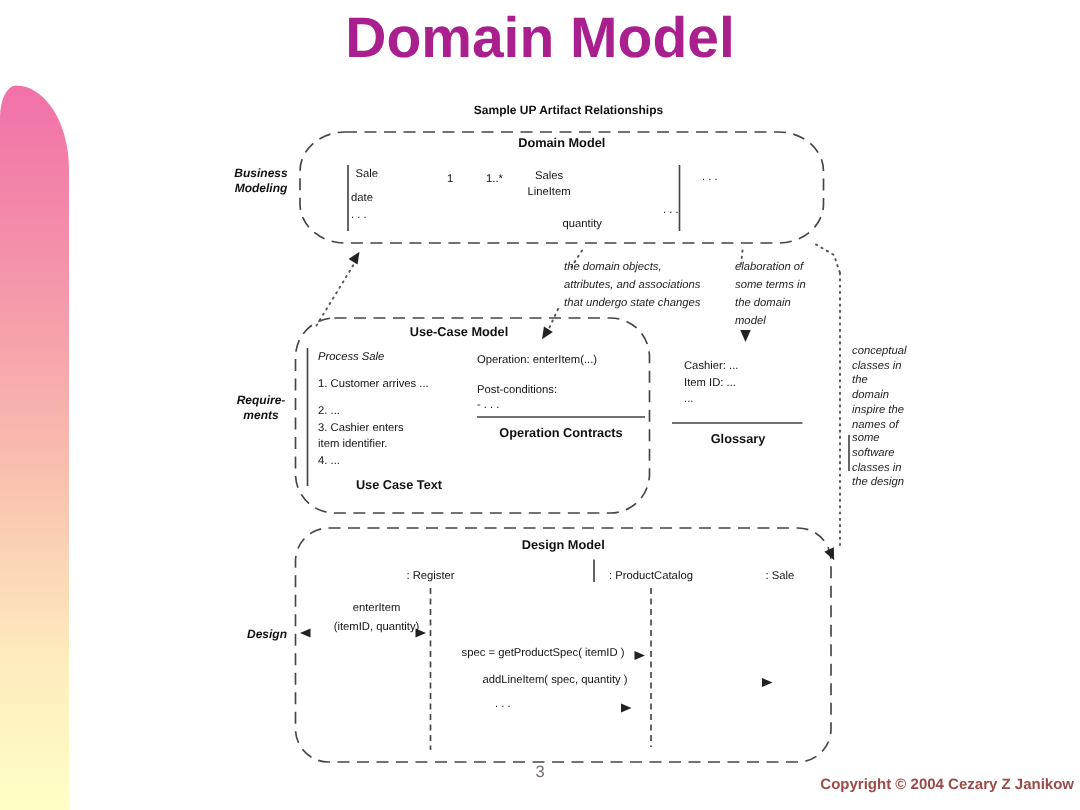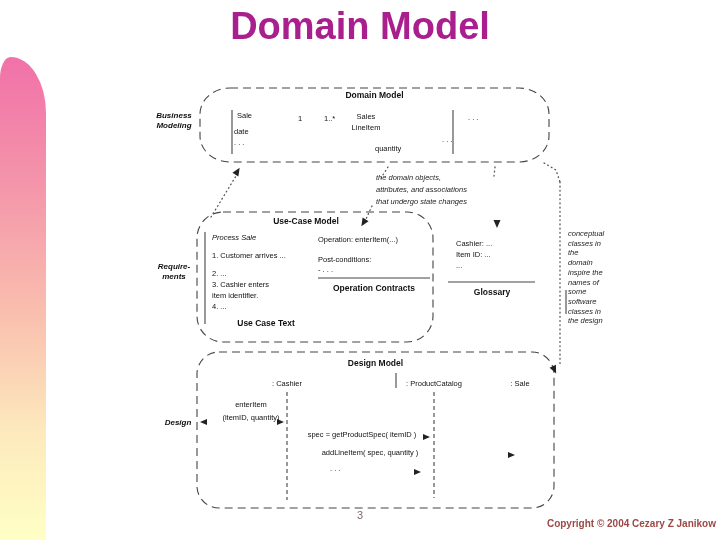--- a/index.html
+++ b/index.html
@@ -84,20 +84,21 @@
       <polygon points="0,-5 3.5,3 -3.5,3" transform="translate(349,157) rotate(180)"></polygon>
       <polygon points="0,-5 3.5,3 -3.5,3" transform="translate(406,303) rotate(155)"></polygon>
       <polygon points="0,0 7,3 0,6" transform="translate(129,353)"></polygon>
       <polygon points="7,0 0,3 7,6" transform="translate(52,353)"></polygon>
       <polygon points="0,0 7,3 0,6" transform="translate(275,368)"></polygon>
       <polygon points="0,0 7,3 0,6" transform="translate(360,386)"></polygon>
       <polygon points="0,0 7,3 0,6" transform="translate(266,403)"></polygon>
     </g>
   </svg>
 
+  <div class="t b c" style="left:0;top:2px;width:462px;font-size:8px;">Sample UP Artifact Relationships</div>
 
   <div class="t phase" style="left:0;top:45px;width:52px;white-space:normal;">
     <div>Business</div>
     <div>Modeling</div>
   </div>
 
   <div class="t lbl c" style="left:52px;top:24px;width:349px;">Domain Model</div>
   <div class="t" style="left:89px;top:44px;">Sale</div>
   <div class="t" style="left:86px;top:60px;">date</div>
   <div class="t" style="left:86px;top:71px;">. . .</div>
@@ -108,20 +109,26 @@
     <div>LineItem</div>
   </div>
   <div class="t" style="left:200px;top:77px;margin-left:27px;">quantity</div>
   <div class="t" style="left:320px;top:46px;">. . .</div>
   <div class="t" style="left:294px;top:68px;">. . .</div>
 
   <div class="note" style="left:228px;top:106px;">
     <div>the domain objects,</div>
     <div>attributes, and associations</div>
     <div>that undergo state changes</div>
+  </div>
+  <div class="note" style="left:342px;top:106px;">
+    <div>elaboration of</div>
+    <div>some terms in</div>
+    <div>the domain</div>
+    <div>model</div>
   </div>
 
   <div class="t phase" style="left:0;top:196px;width:52px;white-space:normal;">
     <div>Require-</div>
     <div>ments</div>
   </div>
 
   <div class="t lbl c" style="left:92px;top:150px;width:132px;">Use-Case Model</div>
   <div class="t i" style="left:64px;top:166px;">Process Sale</div>
   <div class="t" style="left:64px;top:184px;">1. Customer arrives ...</div>
@@ -150,21 +157,21 @@
     <div>names of</div>
     <div>some</div>
     <div>software</div>
     <div>classes in</div>
     <div>the design</div>
   </div>
 
   <div class="t phase" style="left:8px;top:352px;width:44px;">Design</div>
 
   <div class="t lbl c" style="left:49px;top:292px;width:357px;">Design Model</div>
-  <div class="t c" style="left:104px;top:312px;width:70px;">: Cashier</div>
+  <div class="t c" style="left:104px;top:312px;width:70px;">: Register</div>
   <div class="t c" style="left:246px;top:312px;width:80px;">: ProductCatalog</div>
   <div class="t c" style="left:342px;top:312px;width:60px;">: Sale</div>
   <div class="t c" style="left:60px;top:332px;width:86px;white-space:normal;line-height:13px;">
     <div>enterItem</div>
     <div>(itemID, quantity)</div>
   </div>
   <div class="t c" style="left:150px;top:363px;width:128px;">spec = getProductSpec( itemID )</div>
   <div class="t c" style="left:166px;top:381px;width:112px;">addLineItem( spec, quantity )</div>
   <div class="t" style="left:182px;top:397px;">. . .</div>
 

